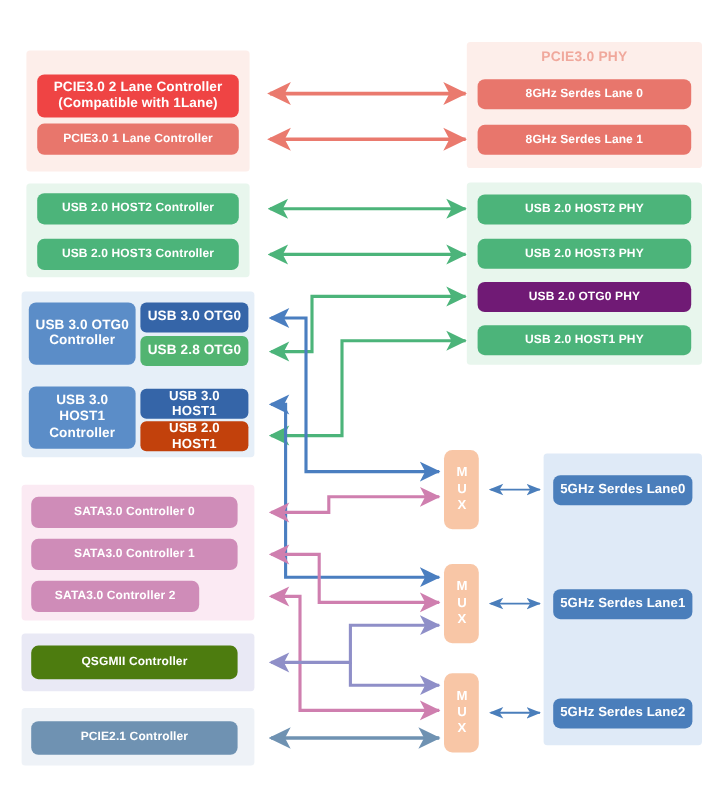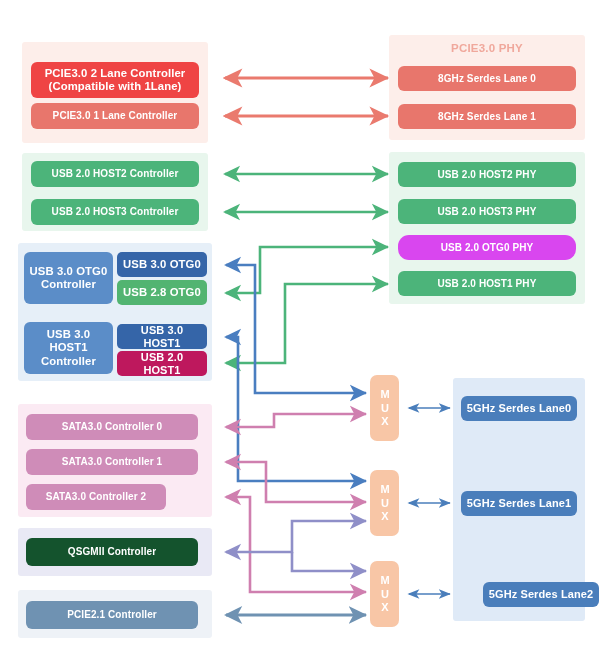--- a/index.html
+++ b/index.html
@@ -179,37 +179,37 @@
     <span>USB 2.8 OTG0</span>
   </div>
 
   <div class="blk two-line" style="left:24px;top:322px;width:89px;height:52px;background:#5b8dc8;flex-direction:column;">
     <span>USB 3.0 HOST1</span>
     <span>Controller</span>
   </div>
   <div class="blk sub" style="left:117px;top:324px;width:90px;height:25px;background:#3565a8;font-size:11px;">
     <span>USB 3.0 HOST1</span>
   </div>
-  <div class="blk sub" style="left:117px;top:351px;width:90px;height:25px;background:#be185d;font-size:11px;">
+  <div class="blk sub" style="left:117px;top:351px;width:90px;height:25px;background:#c2410c;font-size:11px;">
     <span>USB 2.0 HOST1</span>
   </div>
 
   <div class="group" style="left:18px;top:404px;width:194px;height:113px;background:#fbeaf3;"></div>
   <div class="blk" style="left:26px;top:414px;width:172px;height:26px;background:#cf8cb8;">
     <span>SATA3.0 Controller 0</span>
   </div>
   <div class="blk" style="left:26px;top:449px;width:172px;height:26px;background:#cf8cb8;">
     <span>SATA3.0 Controller 1</span>
   </div>
   <div class="blk" style="left:26px;top:484px;width:140px;height:26px;background:#cf8cb8;">
     <span>SATA3.0 Controller 2</span>
   </div>
 
   <div class="group" style="left:18px;top:528px;width:194px;height:48px;background:#e9e9f5;"></div>
-  <div class="blk" style="left:26px;top:538px;width:172px;height:28px;background:#14532d;">
+  <div class="blk" style="left:26px;top:538px;width:172px;height:28px;background:#4d7c0f;">
     <span>QSGMII Controller</span>
   </div>
 
   <div class="group" style="left:18px;top:590px;width:194px;height:48px;background:#eef2f7;"></div>
   <div class="blk" style="left:26px;top:601px;width:172px;height:28px;background:#6f92b2;">
     <span>PCIE2.1 Controller</span>
   </div>
 
   <div class="group" style="left:389px;top:35px;width:196px;height:105px;background:#fdeeea;">
     <div class="group-label" style="top:7px;color:#f0a89c;">PCIE3.0 PHY</div>
@@ -221,21 +221,21 @@
     <span>8GHz Serdes Lane 1</span>
   </div>
 
   <div class="group" style="left:389px;top:152px;width:196px;height:152px;background:#e8f6ed;"></div>
   <div class="blk" style="left:398px;top:162px;width:178px;height:25px;background:#4cb47a;">
     <span>USB 2.0  HOST2  PHY</span>
   </div>
   <div class="blk" style="left:398px;top:199px;width:178px;height:25px;background:#4cb47a;">
     <span>USB 2.0  HOST3  PHY</span>
   </div>
-  <div class="blk" style="left:398px;top:235px;width:178px;height:25px;background:#d946ef;border-radius:11px;">
+  <div class="blk" style="left:398px;top:235px;width:178px;height:25px;background:#701a75;">
     <span>USB 2.0  OTG0  PHY</span>
   </div>
   <div class="blk" style="left:398px;top:271px;width:178px;height:25px;background:#4cb47a;">
     <span>USB 2.0  HOST1  PHY</span>
   </div>
 
   <div class="blk mux" style="left:370px;top:375px;width:29px;height:66px;background:#f8c6a6;">
     <span>MUX</span>
   </div>
   <div class="blk mux" style="left:370px;top:470px;width:29px;height:66px;background:#f8c6a6;">
@@ -245,17 +245,17 @@
     <span>MUX</span>
   </div>
 
   <div class="group" style="left:453px;top:378px;width:132px;height:243px;background:#dfeaf7;"></div>
   <div class="blk" style="left:461px;top:396px;width:116px;height:25px;background:#4a7ebb;font-size:11px;">
     <span>5GHz Serdes Lane0</span>
   </div>
   <div class="blk" style="left:461px;top:491px;width:116px;height:25px;background:#4a7ebb;font-size:11px;">
     <span>5GHz Serdes Lane1</span>
   </div>
-  <div class="blk" style="left:483px;top:582px;width:116px;height:25px;background:#4a7ebb;font-size:11px;">
+  <div class="blk" style="left:461px;top:582px;width:116px;height:25px;background:#4a7ebb;font-size:11px;">
     <span>5GHz Serdes Lane2</span>
   </div>
 
 </div>
 
 </body></html>

